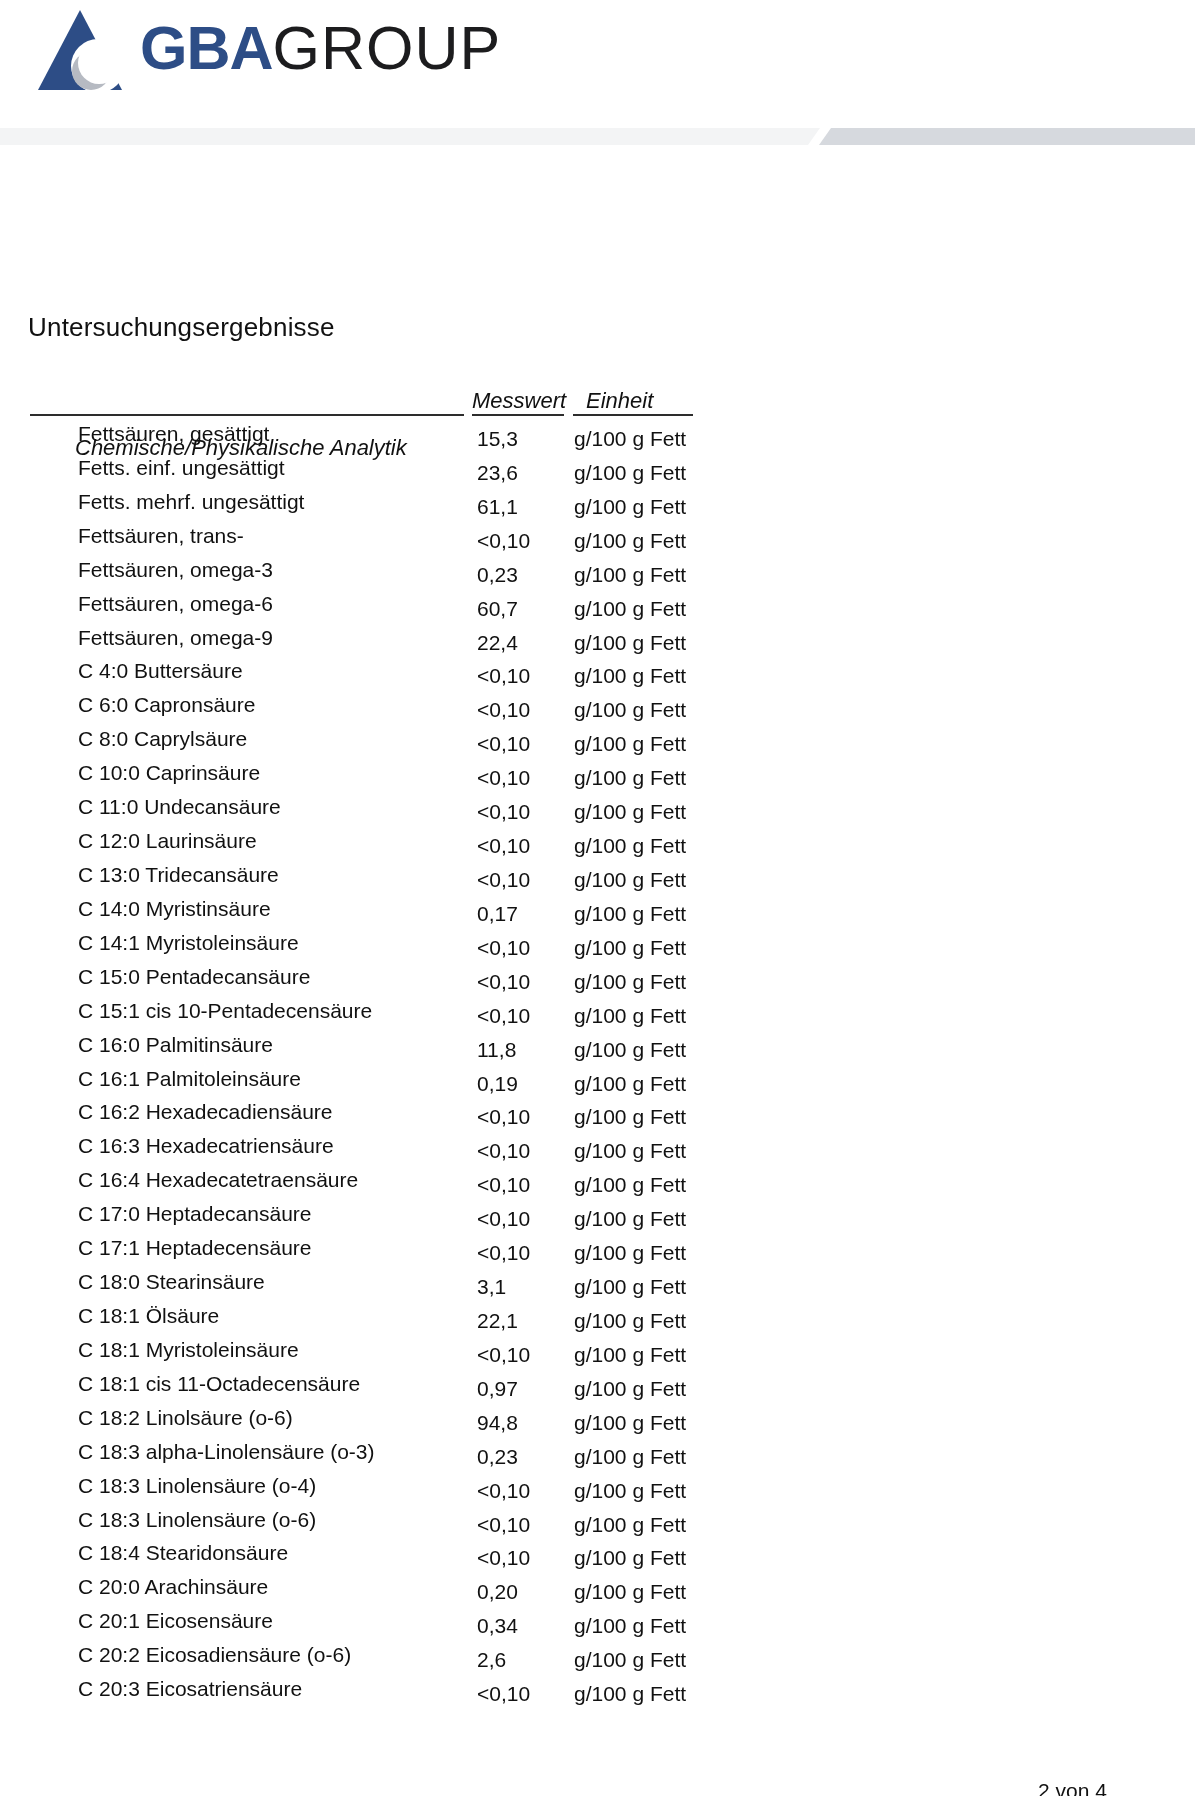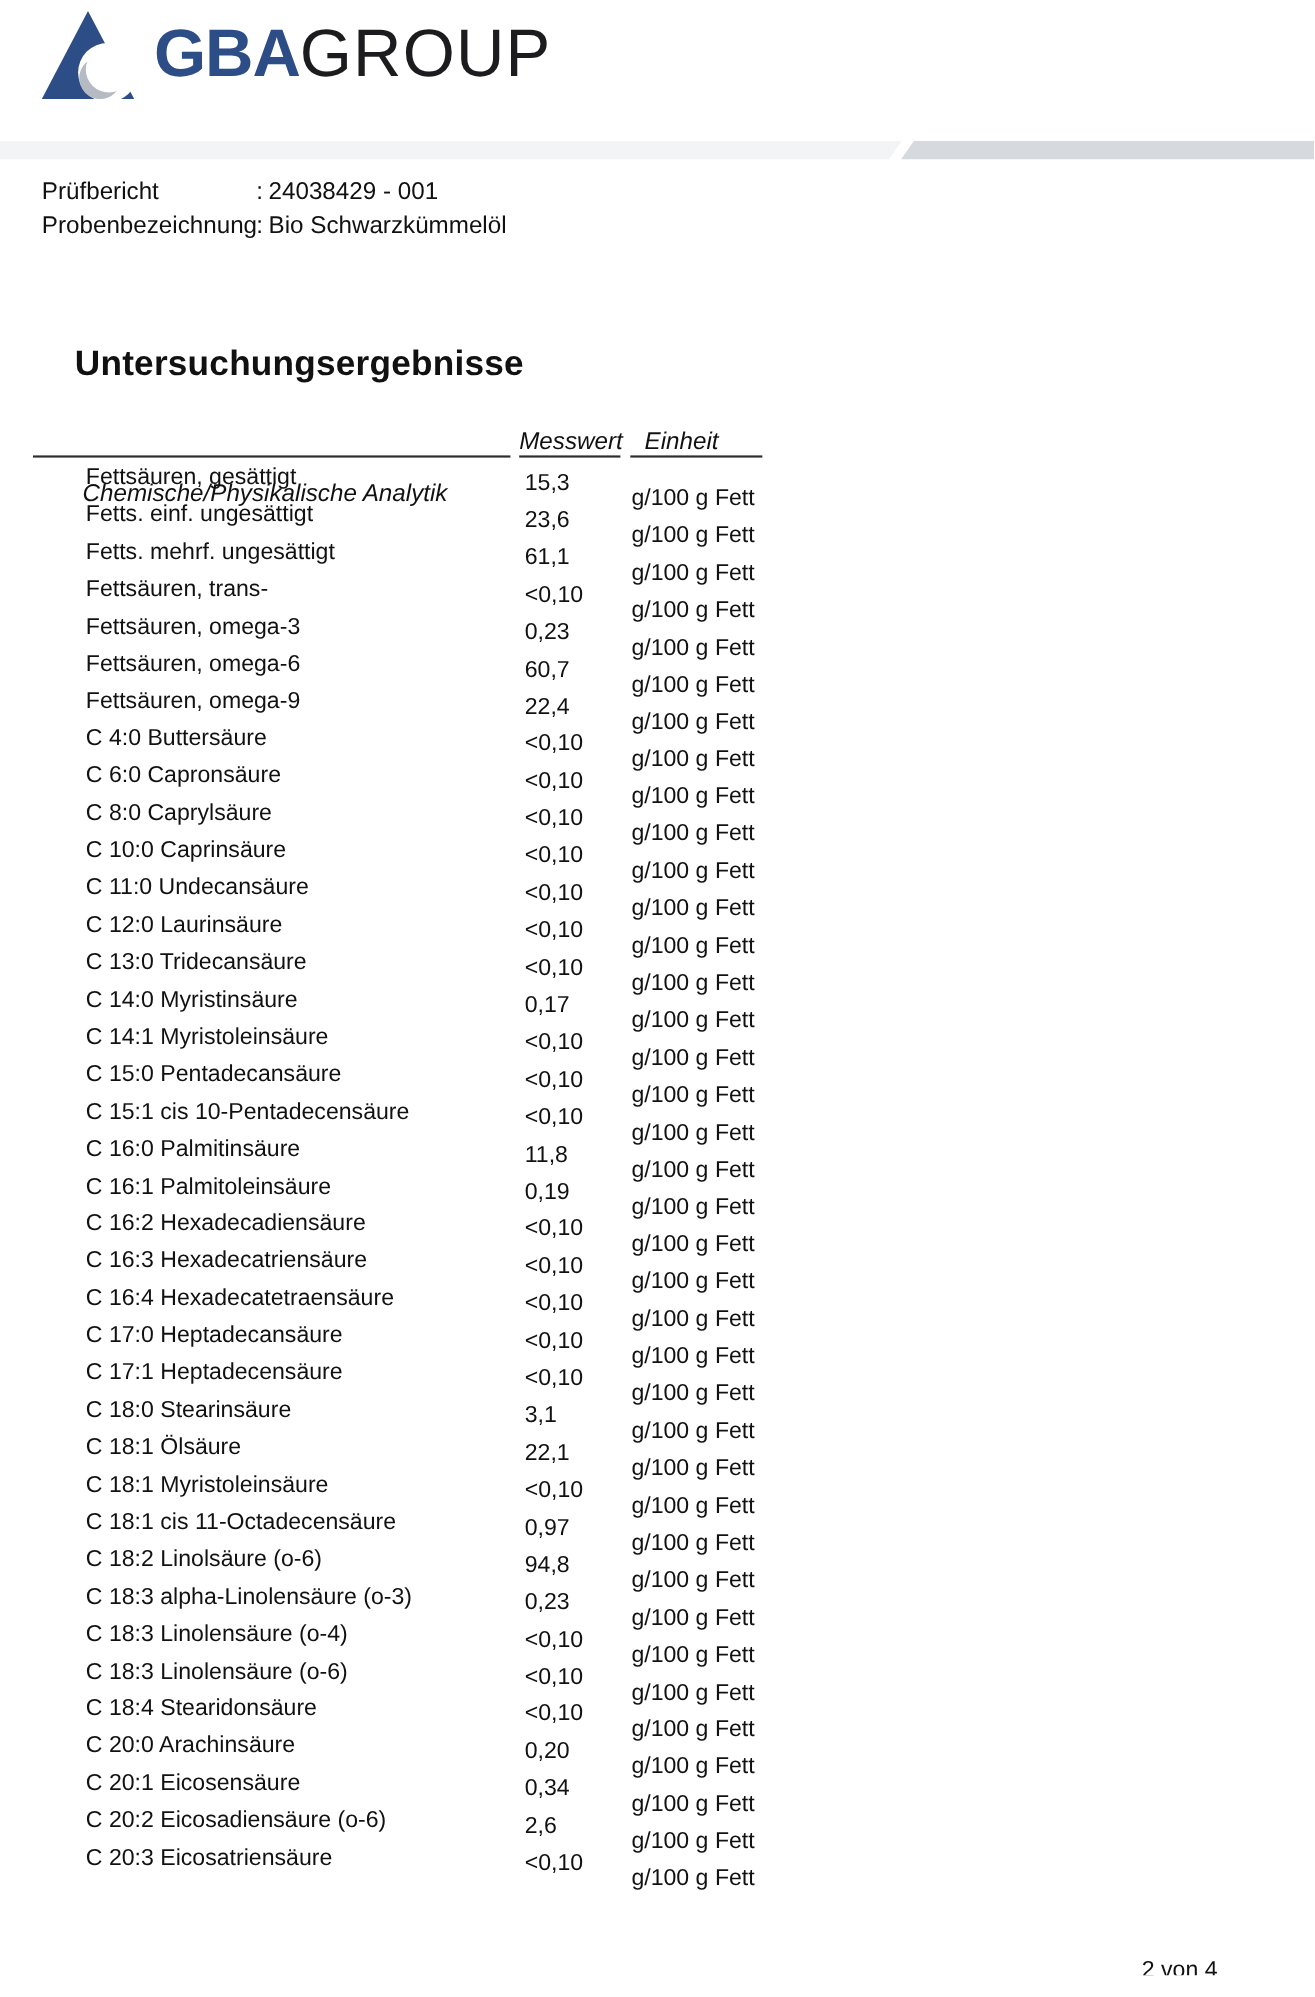--- a/index.html
+++ b/index.html
@@ -24,41 +24,41 @@
 
   
   .meta { position:absolute; left:38px; top:161px; font-size:22px; }
   .meta-row { height:31px; line-height:26px; white-space:nowrap; }
   .meta-label { display:inline-block; width:195px; }
   .meta-colon { display:inline-block; margin-right:5px; }
 
   
   .section-title {
     position:absolute; left:28px; top:312px;
-    font-size:32px; font-weight:bold; letter-spacing:0.2px;margin-left:40px;
+    font-size:26px; font-weight:normal; letter-spacing:0.2px;
   }
 
   
   .tbl-head { position:absolute; top:388px; left:0; width:760px; height:26px;
               font-size:22px; font-style:italic; }
   .th-analytik { position:absolute; left:75px;  white-space:nowrap;margin-top:47px; }
   .th-messwert { position:absolute; left:472px; white-space:nowrap; }
   .th-einheit  { position:absolute; left:574px; white-space:nowrap;margin-left:12px; }
 
   .rule { position:absolute; top:414px; height:2px; background:#2d2d2d; }
   .rule-1 { left:30px;  width:434px; }
   .rule-2 { left:472px; width:92px;  }
   .rule-3 { left:573px; width:120px; }
 
   .tbl-body { position:absolute; top:422px; left:0; width:760px; }
   .tr { position:relative; height:33.93px; font-size:21px; line-height:23px; white-space:nowrap; }
   .td-name { display:inline-block; padding-left:78px; }
   .tr.section .td-name { padding-left:64px; }
   .td-value { position:absolute; left:477px; top:5px; }
-  .td-unit  { position:absolute; left:574px; top:19px; }
+  .td-unit  { position:absolute; left:574px; top:5px; }
 
   
   .page-num { position:absolute; left:1038px; top:1779px; font-size:21px; }
 </style>
 </head>
 <body>
 
 <div class="page">
 
   <div class="logo">
@@ -73,28 +73,20 @@
     <span class="logo-text"><span class="logo-gba">GBA</span><span class="logo-group">GROUP</span></span>
   </div>
 
   <div class="accent-bar">
     <svg width="1195" height="17" viewBox="0 0 1195 17">
       <polygon points="0,0 820,0 808,17 0,17" fill="#f3f4f5"></polygon>
       <polygon points="831,0 1195,0 1195,17 819,17" fill="#d6d9de"></polygon>
     </svg>
   </div>
 
-  <div class="meta">
-    <div class="meta-row">
-      <span class="meta-label">Prüfbericht</span><span class="meta-colon">:</span><span class="meta-value">24038429 - 001</span>
-    </div>
-    <div class="meta-row">
-      <span class="meta-label">Probenbezeichnung</span><span class="meta-colon">:</span><span class="meta-value">Bio Schwarzkümmelöl</span>
-    </div>
-  </div>
 
   <div class="section-title">Untersuchungsergebnisse</div>
 
   <div class="tbl-head">
     <span class="th-analytik">Chemische/Physikalische Analytik</span>
     <span class="th-messwert">Messwert</span>
     <span class="th-einheit">Einheit</span>
   </div>
   <div class="rule rule-1"></div>
   <div class="rule rule-2"></div>

